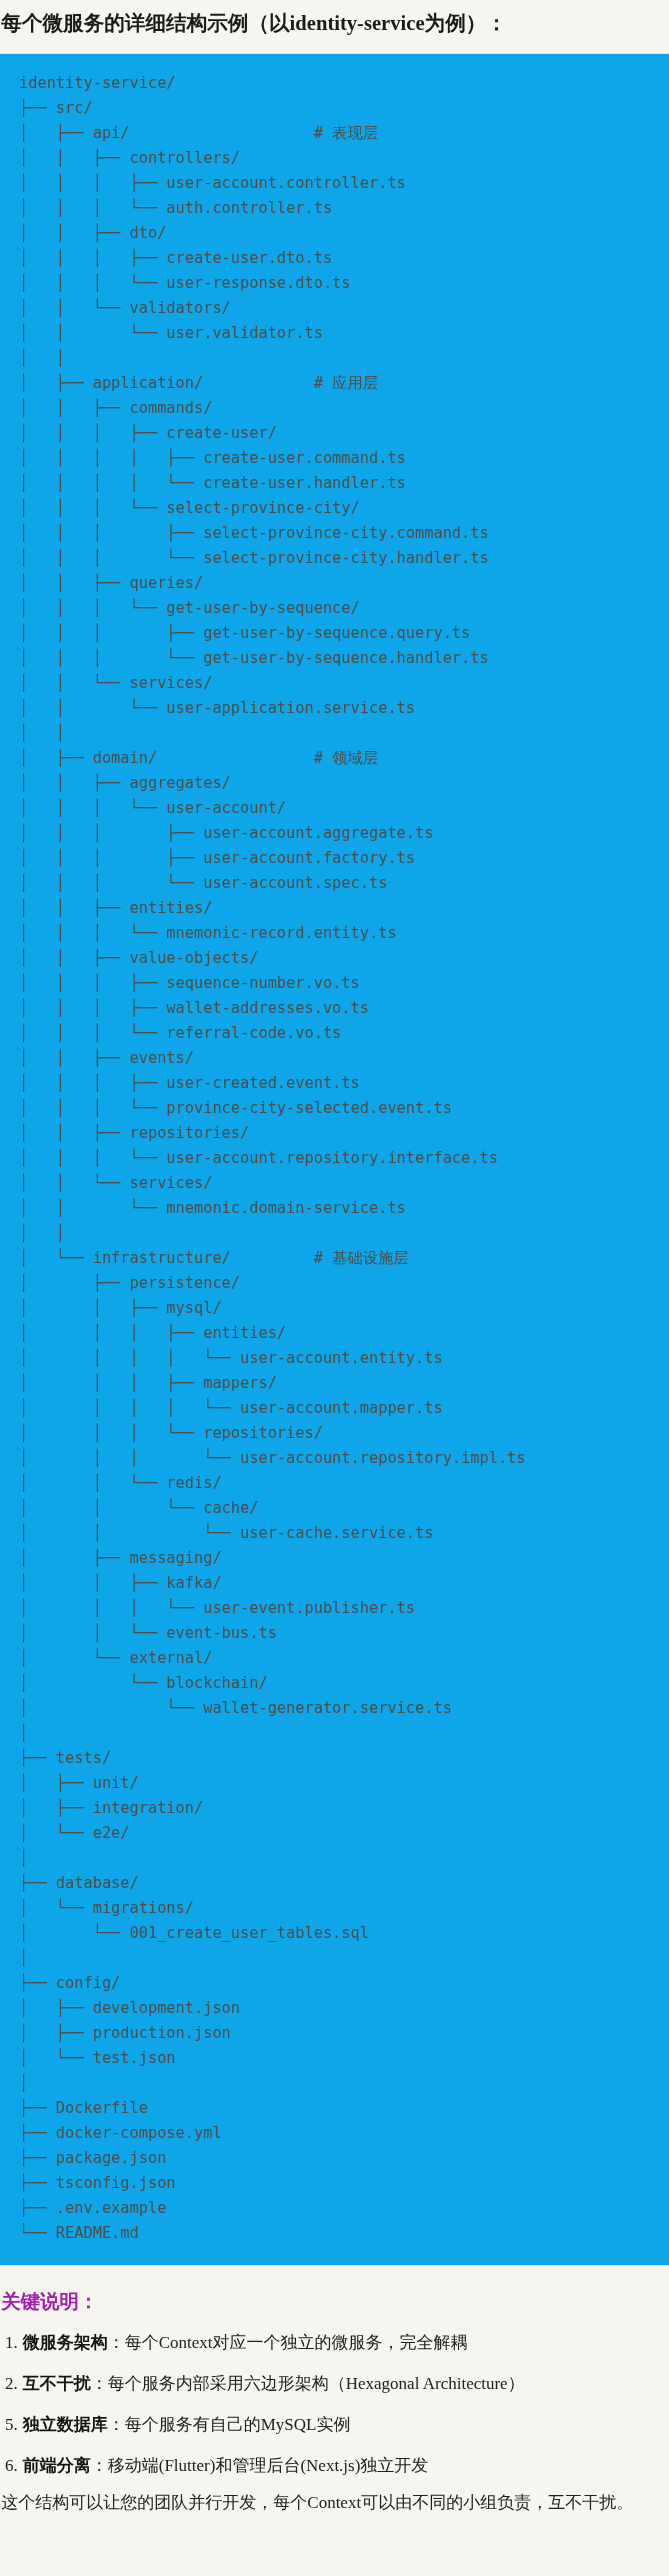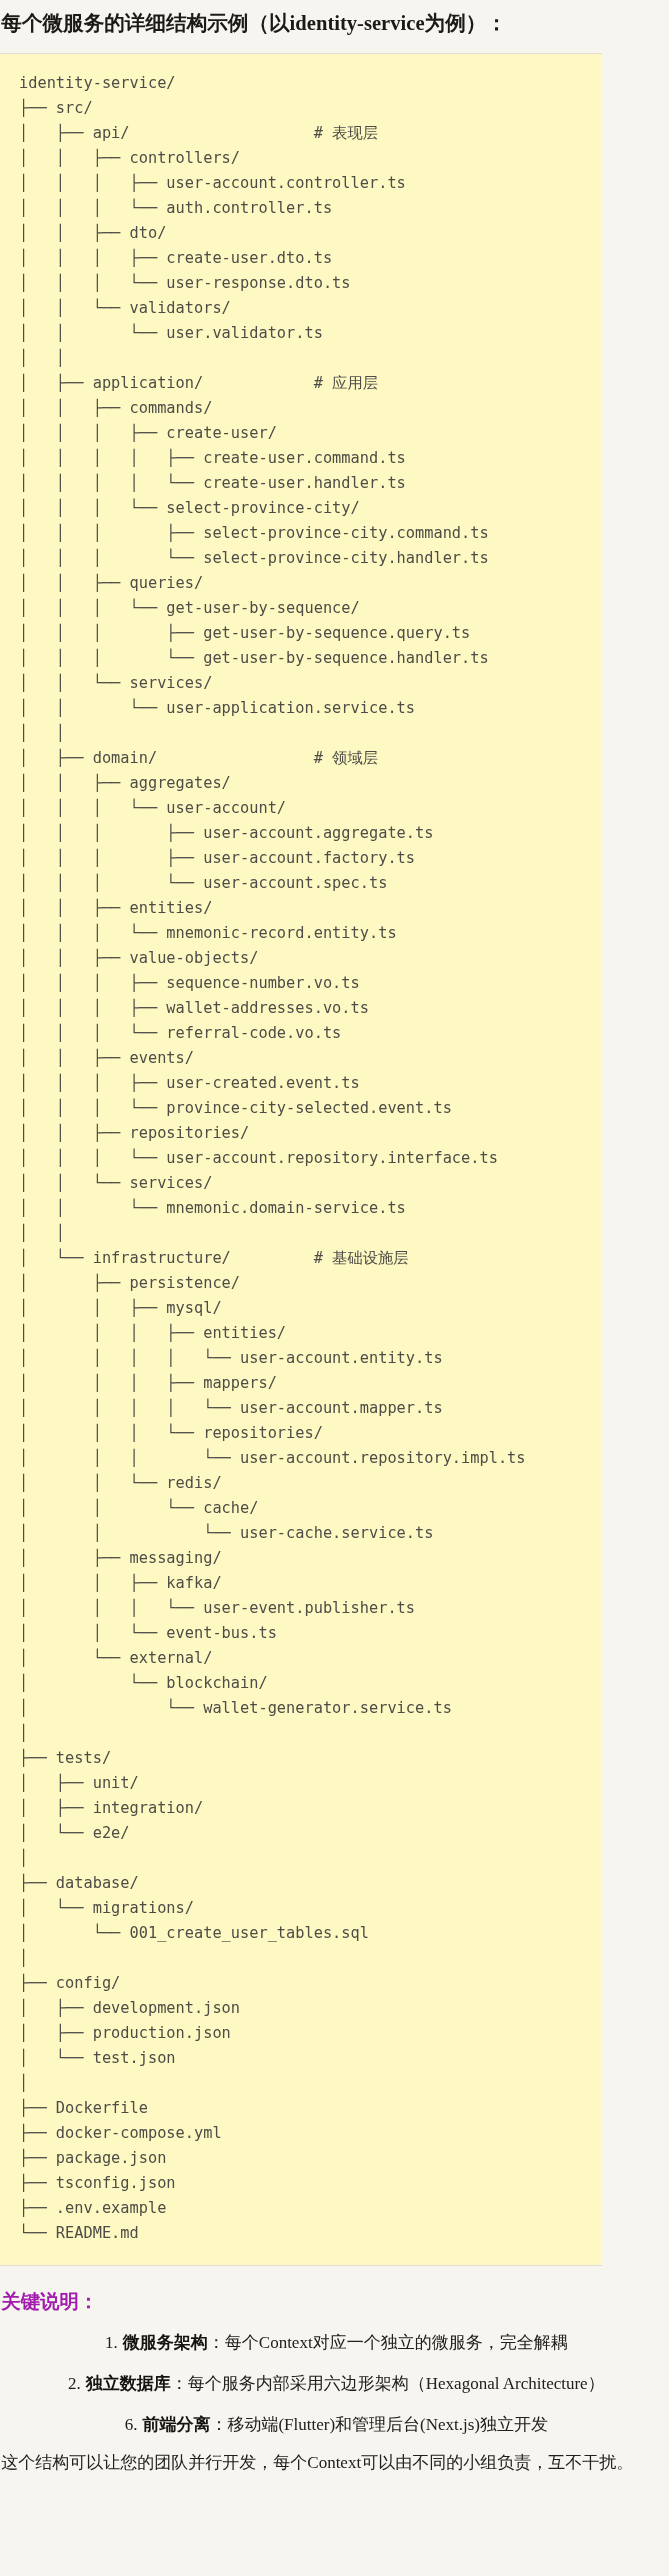--- a/index.html
+++ b/index.html
@@ -19,26 +19,26 @@
   .page-title {
     font-size: 20.6px;
     line-height: 1.3;
     font-weight: 700;
     color: #1B1A16;
     margin: 10px 0 16px 0;
     padding: 0 1.3px;
   }
   .code-block {
     margin-top: 12px;
-    background: #fef9c3;
+    background: #0ea5e9;
     border-top: 0.6px solid #DFDDD6;
     border-bottom: 0.6px solid #DFDDD6;
     padding: 17.5px 19px 19px 19px;
     box-sizing: border-box;
-    width: 602px;
+    width: 669px;
     overflow: hidden;
   }
   .code-block pre {
     margin: 0;
     font-family: "DejaVu Sans Mono", monospace;
     font-size: 15.3px;
     line-height: 25px;
     color: #4D4C47;
     white-space: pre;
   }
@@ -53,21 +53,20 @@
   .notes-list {
     list-style: none;
     margin: 17.5px 0 0 0;
     padding: 0 1.3px 0 5px;
   }
   .notes-list li {
     font-size: 17px;
     line-height: 1.4;
     margin: 0 0 17px 0;
     color: #21201B;
-    text-align: center;
   }
   .notes-list li:last-child { margin-bottom: 0; }
   .notes-list .num { margin-right: 5px; }
   .notes-list strong { font-weight: 700; color: #15140F; }
   .closing-paragraph {
     font-size: 17px;
     line-height: 1.4;
     margin: 13.8px 0 8.8px 0;
     padding: 0 1.3px;
     color: #21201B;
@@ -170,21 +169,24 @@
 └── README.md</code></pre>
   </section>
 
   <h2 class="notes-heading">关键说明：</h2>
 
   <ol class="notes-list">
     <li>
       <span class="num">1.</span><strong>微服务架构</strong><span>：每个Context对应一个独立的微服务，完全解耦</span>
     </li>
     <li>
-      <span class="num">2.</span><strong>独立数据库</strong><span>：每个服务内部采用六边形架构（Hexagonal Architecture）</span>
+      <span class="num">2.</span><strong>互不干扰</strong><span>：每个服务内部采用六边形架构（Hexagonal Architecture）</span>
+    </li>
+    <li>
+      <span class="num">5.</span><strong>独立数据库</strong><span>：每个服务有自己的MySQL实例</span>
     </li>
     <li>
       <span class="num">6.</span><strong>前端分离</strong><span>：移动端(Flutter)和管理后台(Next.js)独立开发</span>
     </li>
   </ol>
 
   <p class="closing-paragraph">这个结构可以让您的团队并行开发，每个Context可以由不同的小组负责，互不干扰。</p>
 
 </div>
 

